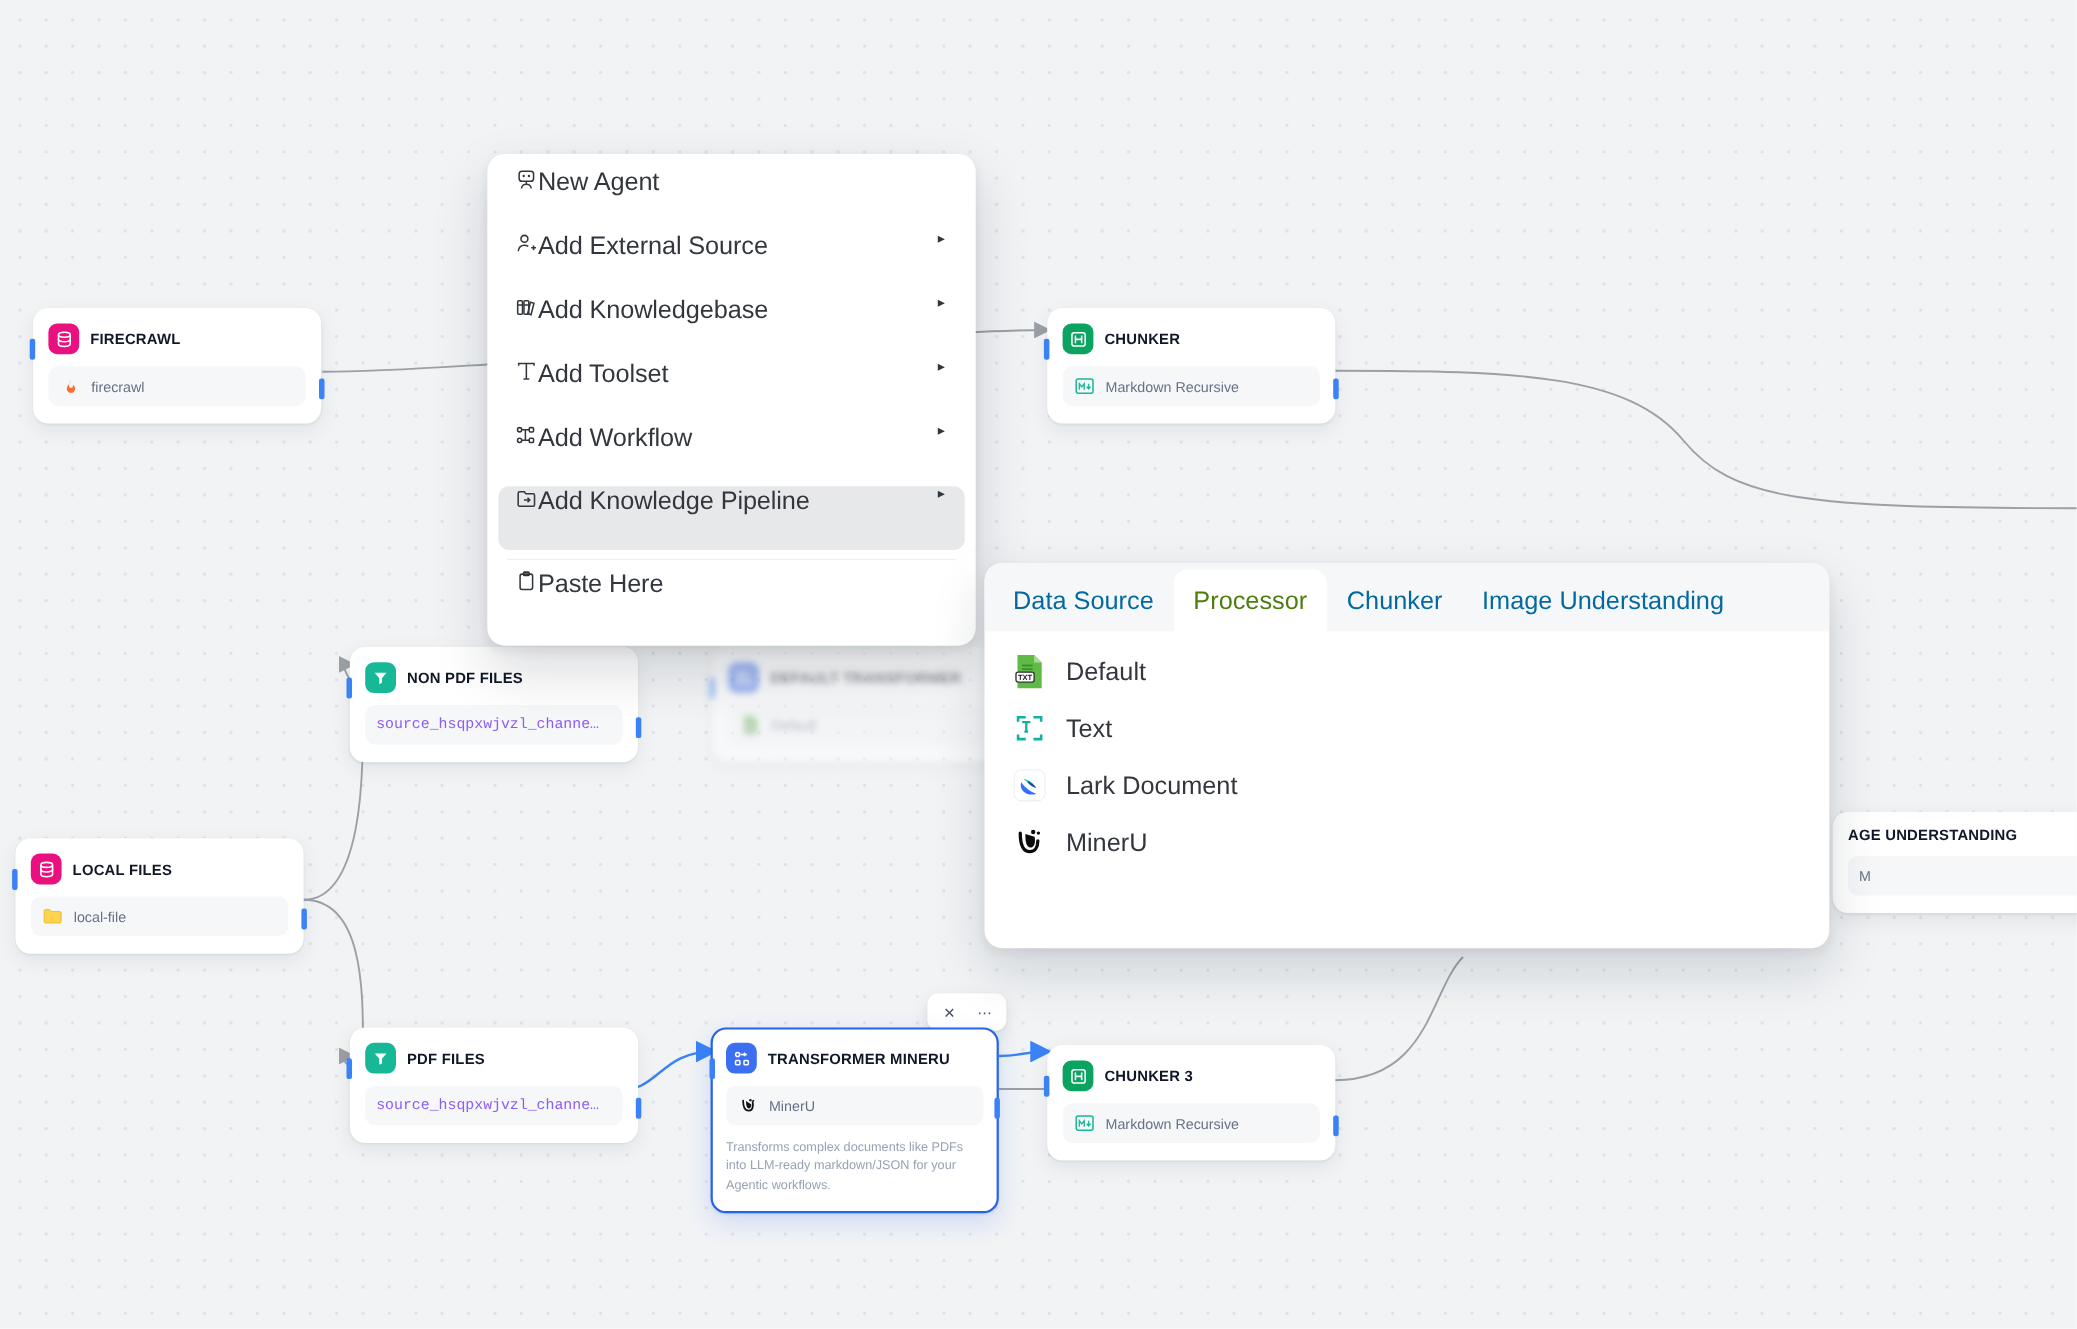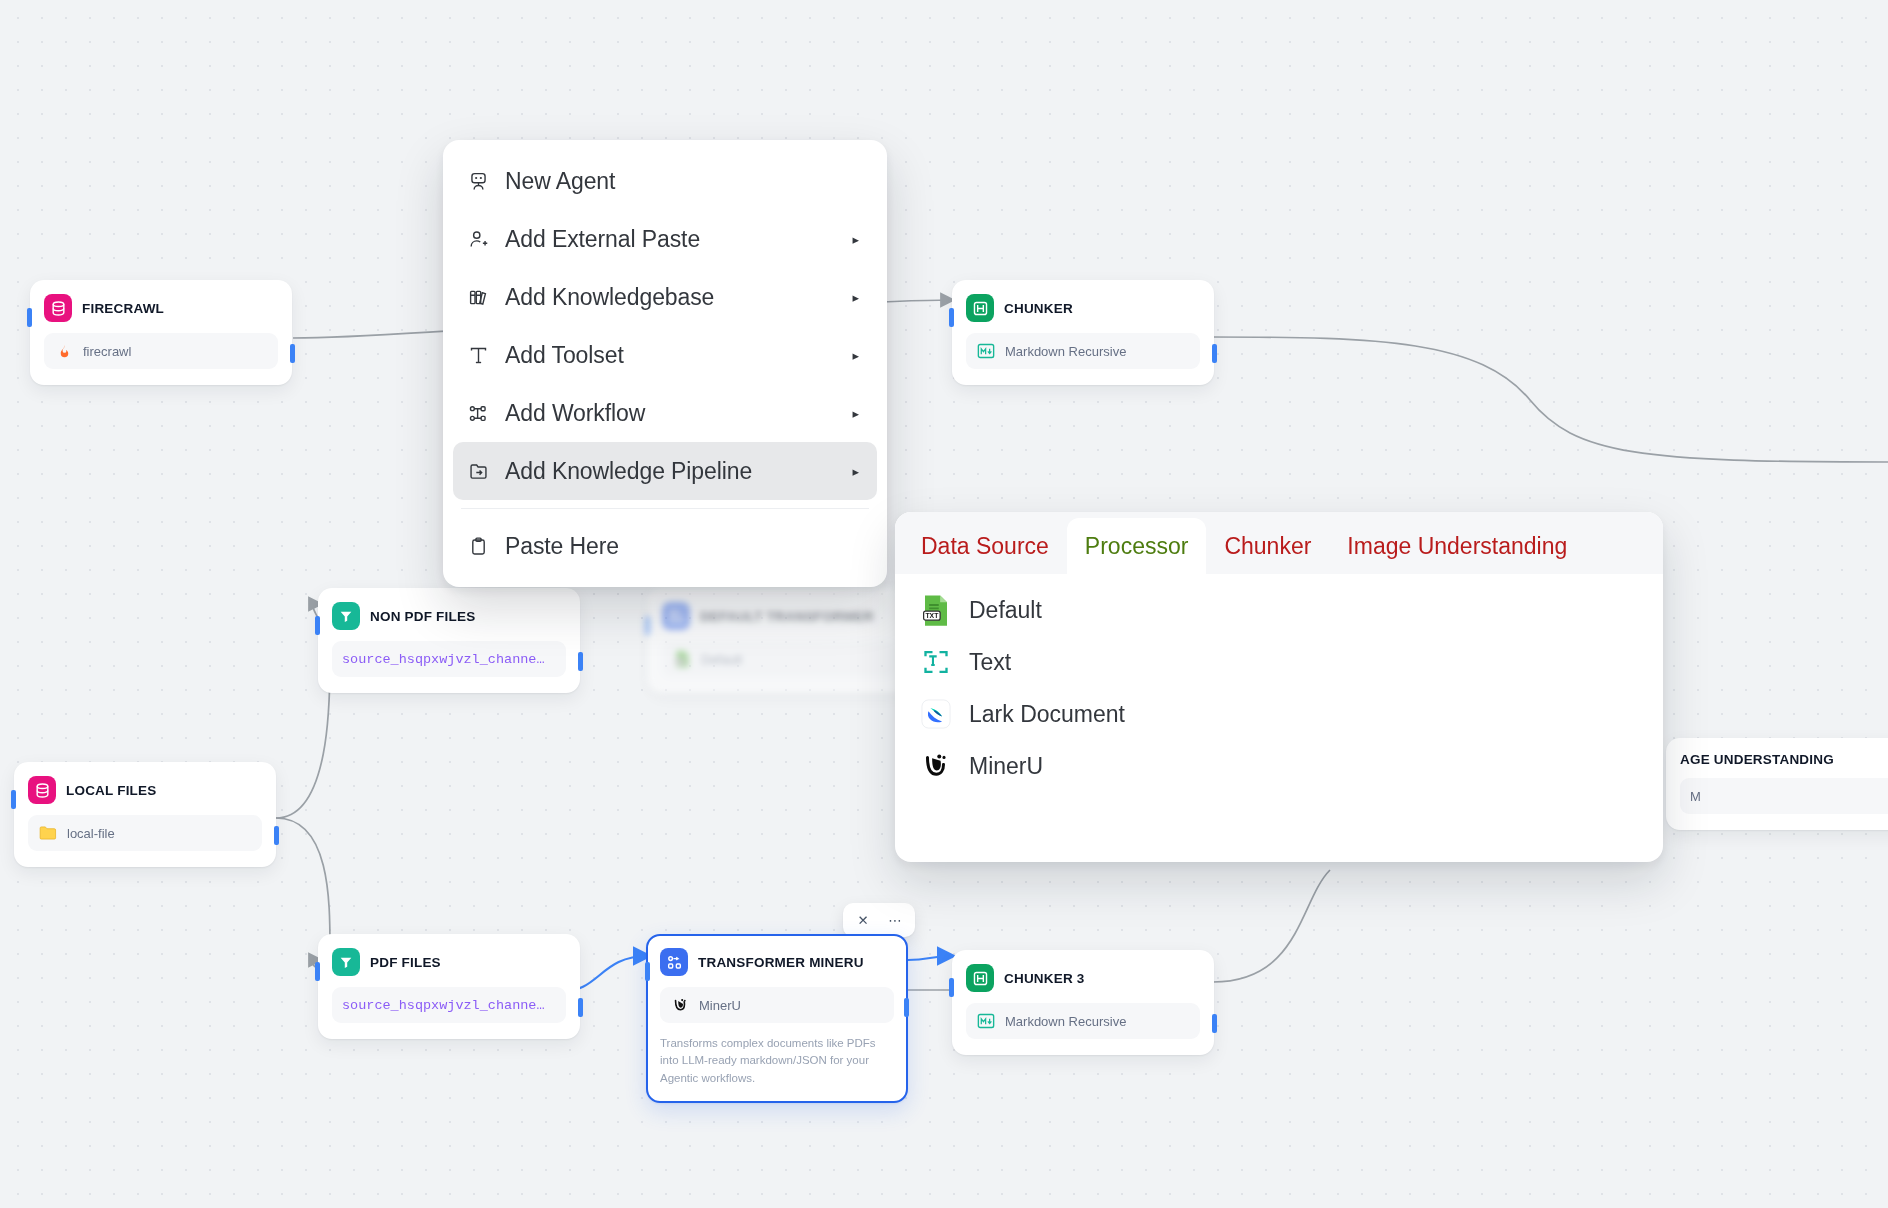--- a/index.html
+++ b/index.html
@@ -95,21 +95,21 @@
   #ctxmenu {
     position: absolute;
     left: 443px; top: 140px; width: 444px;
     background: #fff;
     border-radius: 16px;
     box-shadow: 0 4px 10px rgba(16,24,40,.07), 0 22px 50px rgba(16,24,40,.16);
     padding: 12px 10px;
     z-index: 40;
   }
   .mi {
-    display: flex; align-items: center; gap: 16px;
+    display: flex; 
     height: 58px; padding: 0 14px; border-radius: 10px;
     cursor: pointer; position: relative;
   }
   .mi.active { background: #e7e8ea; }
   .mi .mlabel { font-size: 23px; color: #33373d; font-weight: 400; letter-spacing: -.1px; }
   .mi .micon { width: 22px; height: 22px; flex: 0 0 auto; color: #33373d; display:flex; align-items:center; justify-content:center; }
   .mi .chev { position: absolute; right: 18px; color: #33373d; font-size: 13px; line-height: 1; }
   .menu-sep { height: 1px; background: #eceef1; margin: 8px 8px; }
 
   
@@ -126,21 +126,21 @@
     height: 62px;
     background: #f6f7f9;
     display: flex; align-items: flex-end;
     padding: 0 8px;
     position: relative;
   }
   .tab {
     height: 56px;
     display: flex; align-items: center;
     padding: 0 18px;
-    font-size: 23px; color: #b91c1c;
+    font-size: 23px; color: #0369a1;
     cursor: pointer;
     border-radius: 12px 12px 0 0;
     white-space: nowrap;
   }
   .tab.active {
     background: #ffffff;
     color: #4d7c0f;
     font-weight: 400;
   }
   .panel-body { padding: 10px 0 0 0; position: relative; }
@@ -395,21 +395,21 @@
     </div>
 
     <div class="mi">
       <span class="micon">
         <svg width="21" height="21" viewBox="0 0 24 24" fill="none" stroke="currentColor" stroke-width="1.6">
           <circle cx="10" cy="7" r="3.6"></circle>
           <path d="M3.6 20c0-3.8 2.9-6.4 6.4-6.4 1.5 0 2.9.5 4 1.3"></path>
           <path d="M17 16.3h5M19.5 13.8v5"></path>
         </svg>
       </span>
-      <span class="mlabel">Add External Paste</span>
+      <span class="mlabel">Add External Source</span>
       <span class="chev">▸</span>
     </div>
 
     <div class="mi">
       <span class="micon">
         <svg width="21" height="21" viewBox="0 0 24 24" fill="none" stroke="currentColor" stroke-width="1.6">
           <rect x="3" y="5" width="5" height="14" rx="1"></rect>
           <rect x="9.5" y="5" width="5" height="14" rx="1"></rect>
           <path d="M16.3 6.6l3.6 1 -3 12 -3.6-1z"></path>
           <path d="M3 9.5h5M9.5 9.5h5"></path>

